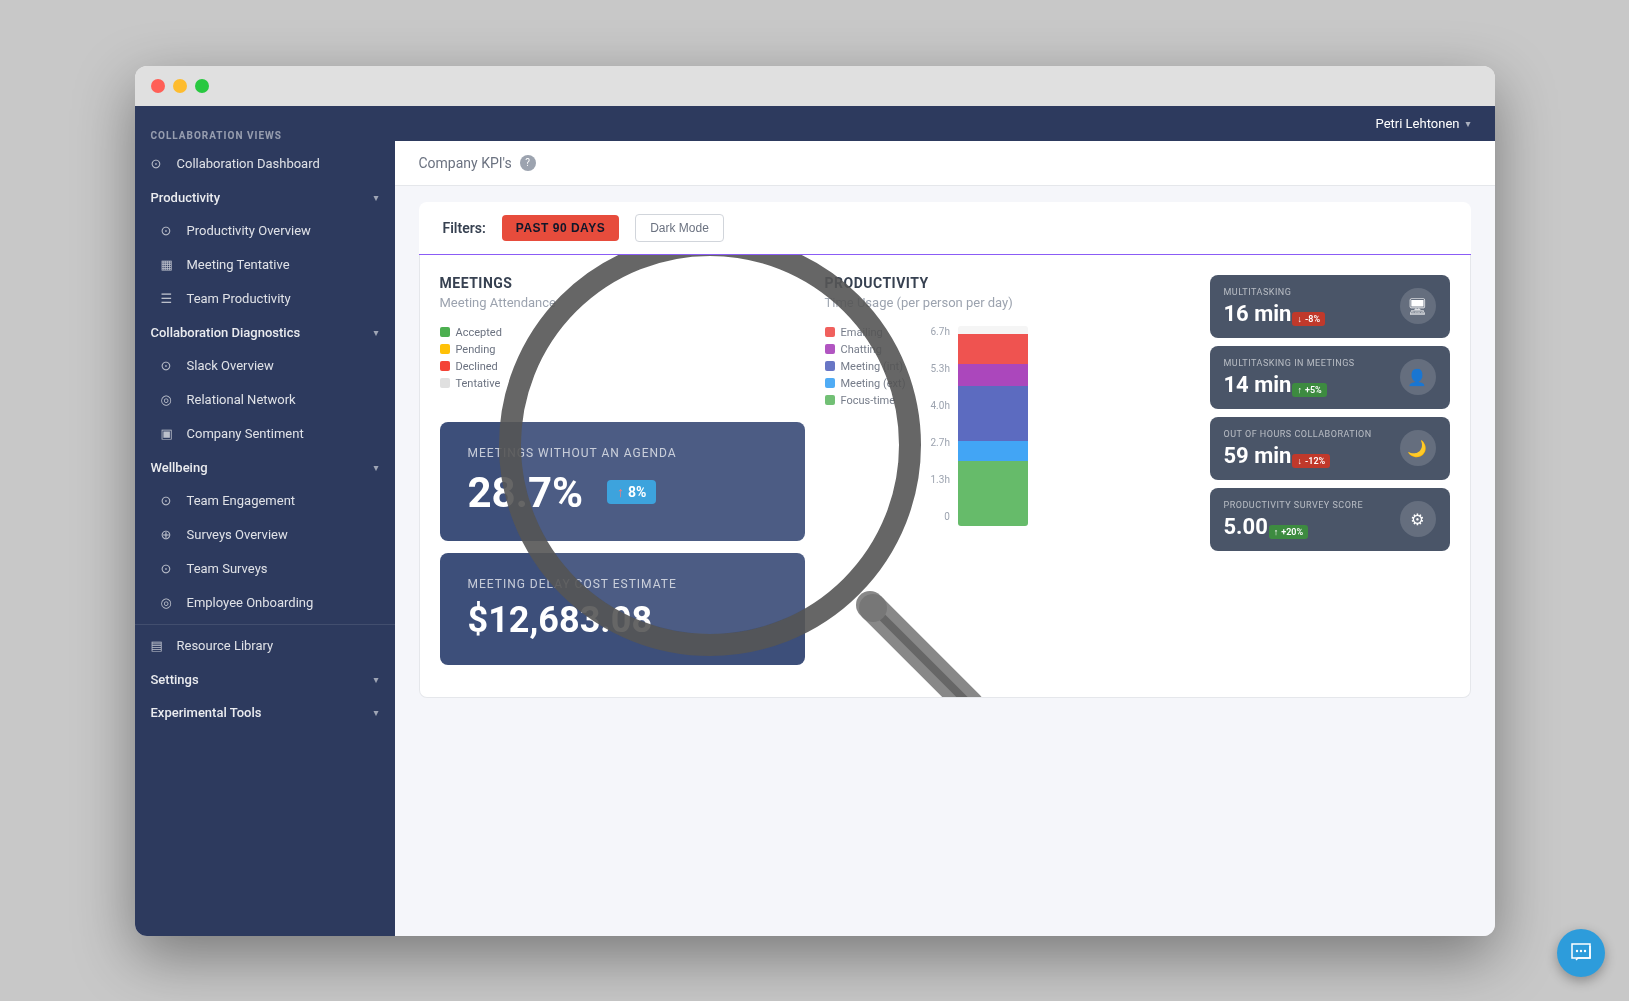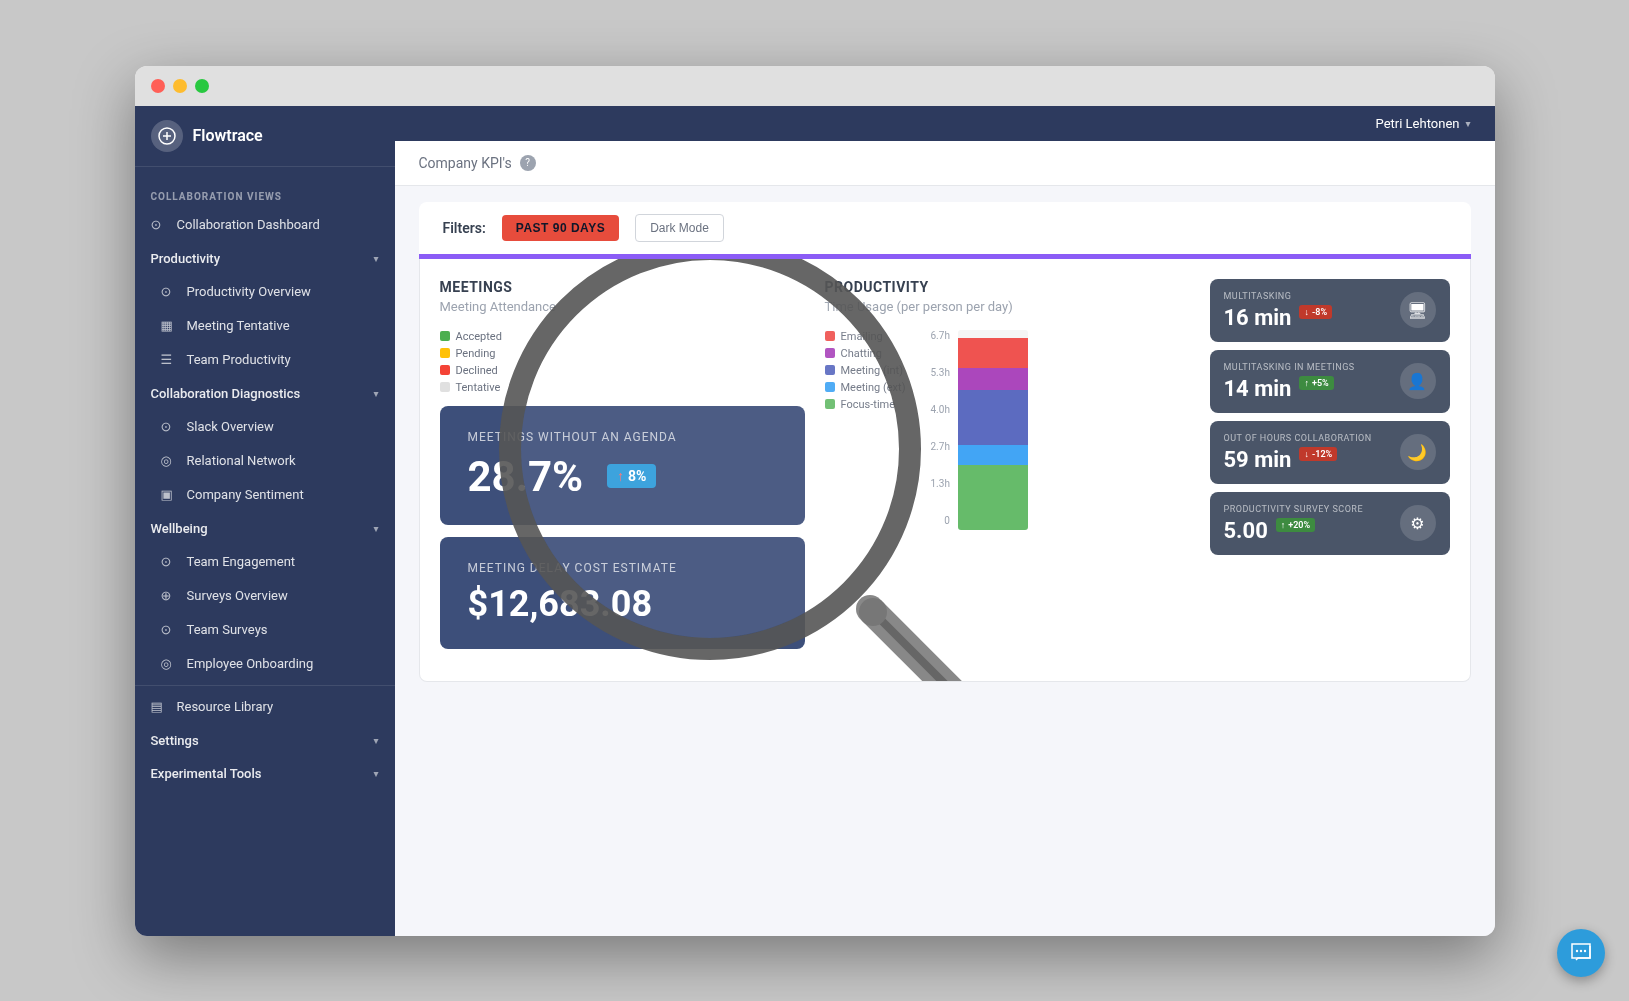--- a/index.html
+++ b/index.html
@@ -163,21 +163,21 @@
       cursor: pointer;
     }
 
     
     .filters-bar {
       background: white;
       padding: 12px 24px;
       display: flex;
       align-items: center;
       gap: 16px;
-      border-bottom: 5px solid #8b5cf6;
+      border-bottom: 1px solid #8b5cf6;
       margin: 16px 24px 0;
       border-radius: 8px 8px 0 0;
     }
     .filter-label {
       font-size: 14px;
       font-weight: 600;
       color: #374151;
     }
     .filter-btn-active {
       background: #e74c3c;
@@ -242,22 +242,22 @@
     .kpi-card-left {}
     .kpi-label {
       font-size: 9px;
       color: rgba(255,255,255,0.6);
       letter-spacing: 0.5px;
       text-transform: uppercase;
       margin-bottom: 4px;
     }
     .kpi-value-row {
       display: flex;
-      align-items: flex-start;
-      gap: 8px;
+      align-items: flex-end;
+      gap: 1px;
     }
     .kpi-value {
       font-size: 22px;
       font-weight: 700;
       color: white;
     }
     .kpi-badge {
       display: flex;
       align-items: center;
       gap: 3px;
@@ -332,29 +332,20 @@
 
   <div class="titlebar">
     <div class="titlebar-btn btn-red"></div>
     <div class="titlebar-btn btn-yellow"></div>
     <div class="titlebar-btn btn-green"></div>
   </div>
 
   <div class="app-layout">
 
     <div class="sidebar">
-      <div class="sidebar-header">
-        <div class="sidebar-logo">
-          <svg width="18" height="18" viewBox="0 0 18 18" fill="none">
-            <circle cx="9" cy="9" r="8" stroke="white" stroke-width="1.5" fill="none"></circle>
-            <path d="M5 9h8M9 5v8" stroke="white" stroke-width="1.5"></path>
-          </svg>
-        </div>
-        <span class="sidebar-title">Flowtrace</span>
-      </div>
 
       <div class="sidebar-section-label">COLLABORATION VIEWS</div>
 
       <div class="sidebar-item">
         <span class="sidebar-item-icon">⊙</span>
         <span>Collaboration Dashboard</span>
       </div>
 
       <div class="sidebar-group-header">
         <span>Productivity</span>
@@ -455,21 +446,21 @@
           <button class="filter-btn-inactive">Dark Mode</button>
         </div>
 
         <div style="margin: 0 24px 24px; background: white; border: 1px solid #e5e7eb; border-top: none; border-radius: 0 0 8px 8px; padding: 20px; position: relative; overflow: hidden; min-height: 420px;">
           <div style="display: grid; grid-template-columns: 1fr 1fr 240px; gap: 20px;">
 
             <div>
               <div class="section-title">MEETINGS</div>
               <div class="section-subtitle">Meeting Attendance</div>
 
-              <div style="display: flex; flex-direction: column; gap: 4px; margin-bottom: 12px;">
+              <div style="display: flex; flex-direction: column; gap: 4px; margin-bottom: 32px;">
                 <div class="legend-item">
                   <div class="legend-dot" style="background: #4caf50;"></div>
                   <span style="font-size:11px; color:#6b7280;">Accepted</span>
                 </div>
                 <div class="legend-item">
                   <div class="legend-dot" style="background: #ffc107;"></div>
                   <span style="font-size:11px; color:#6b7280;">Pending</span>
                 </div>
                 <div class="legend-item">
                   <div class="legend-dot" style="background: #f44336;"></div>

